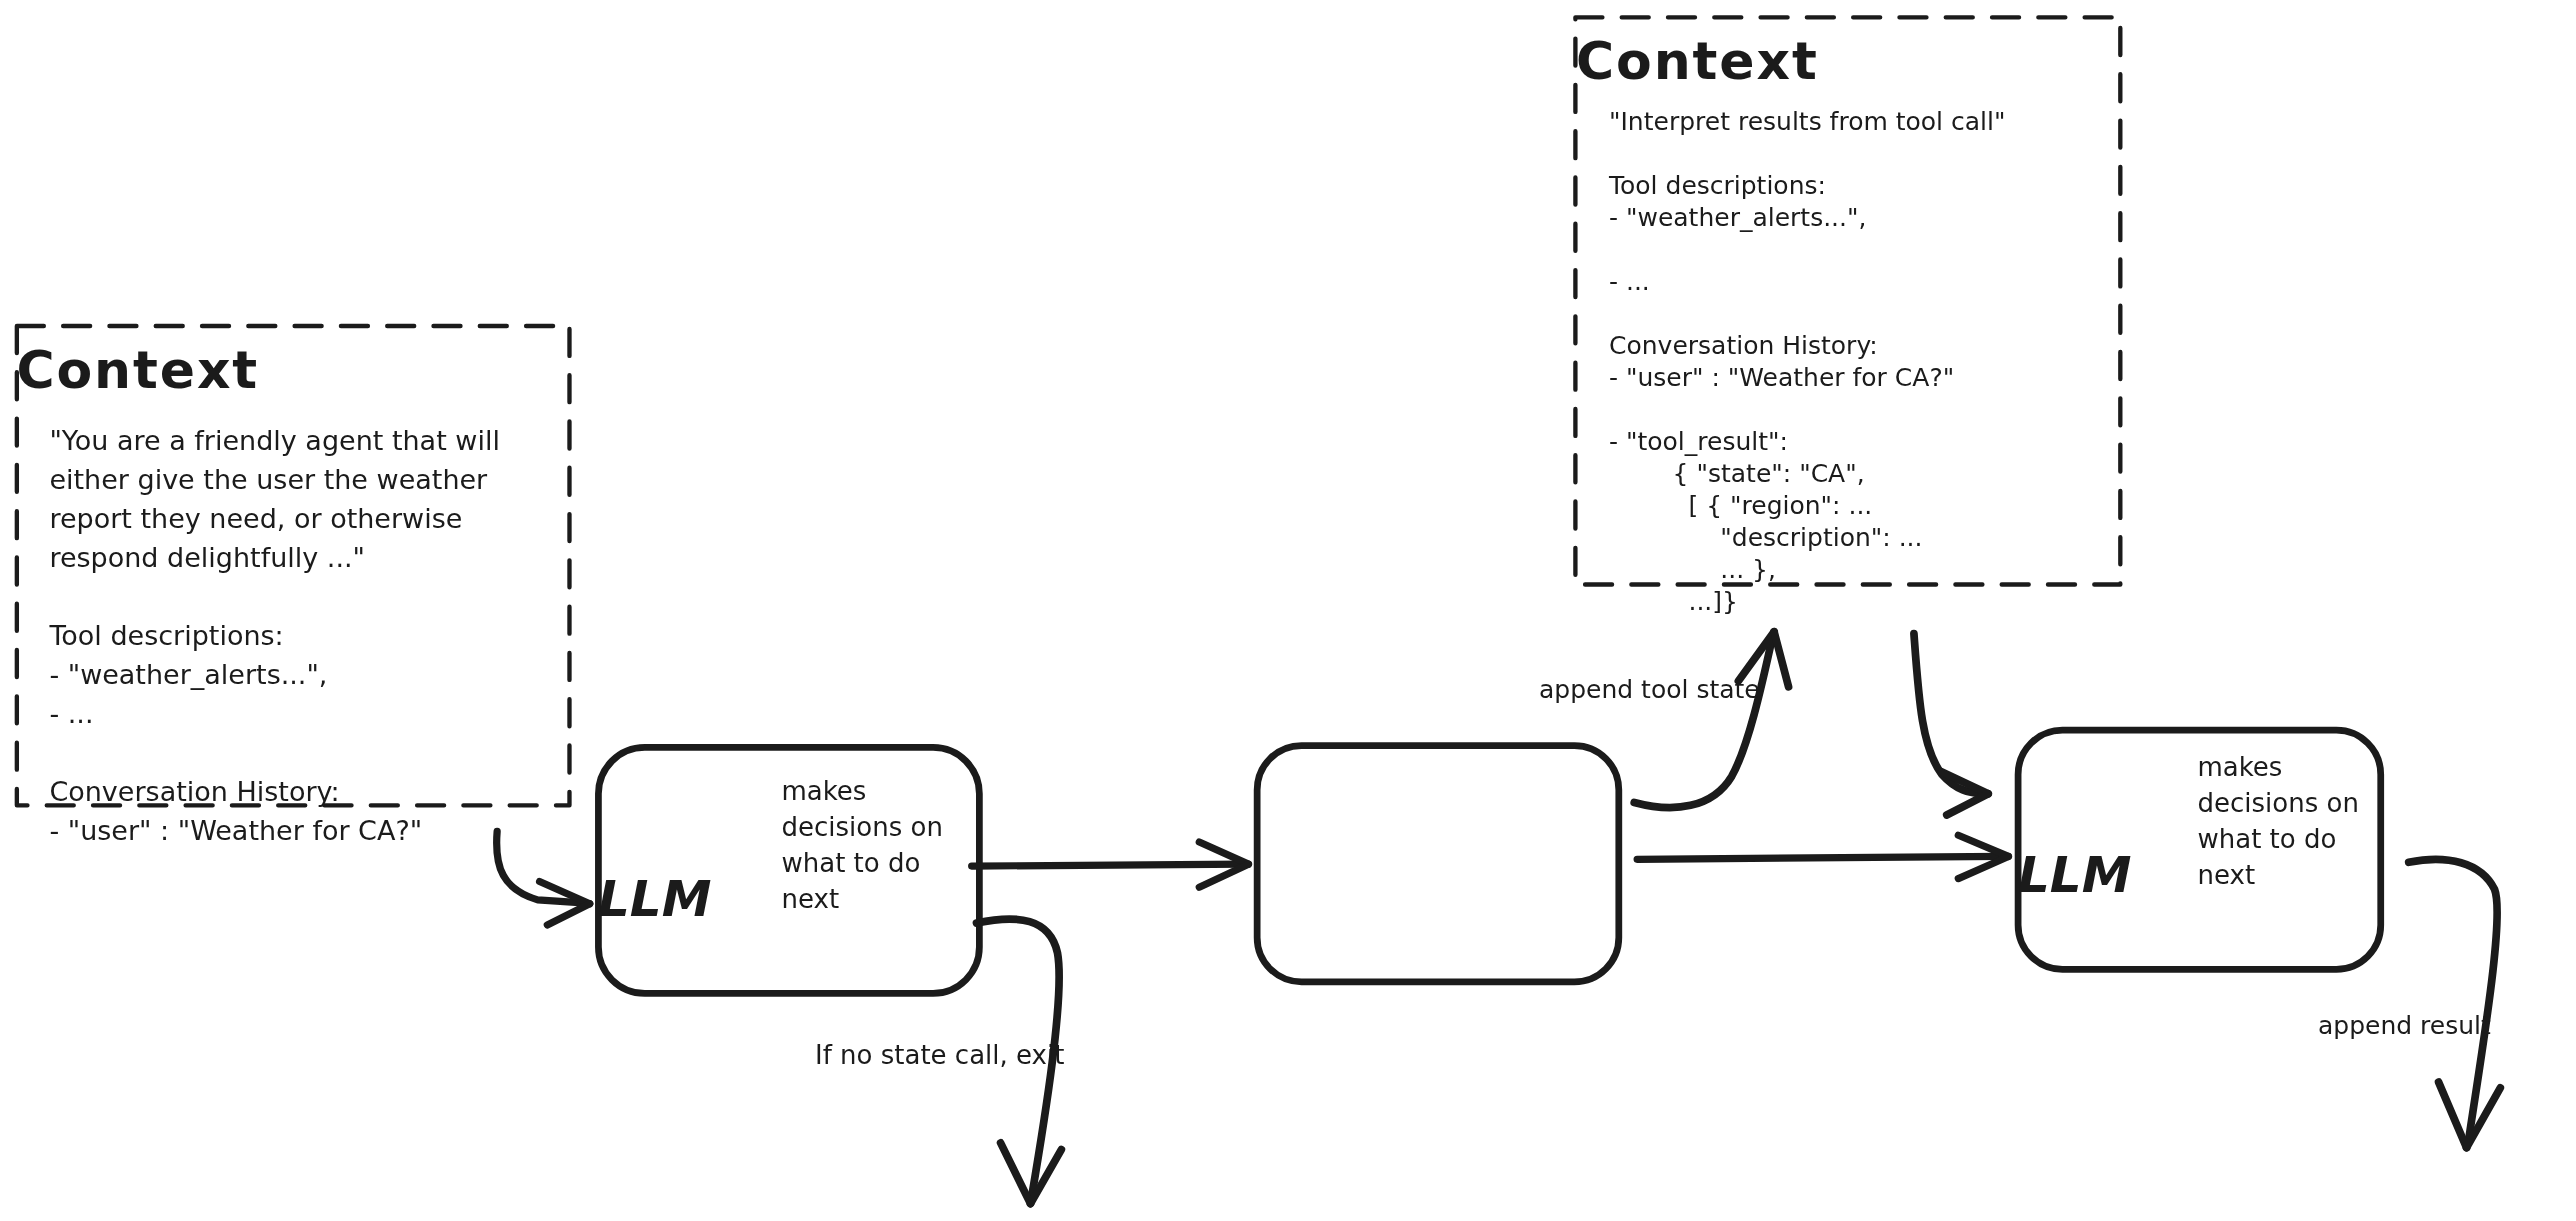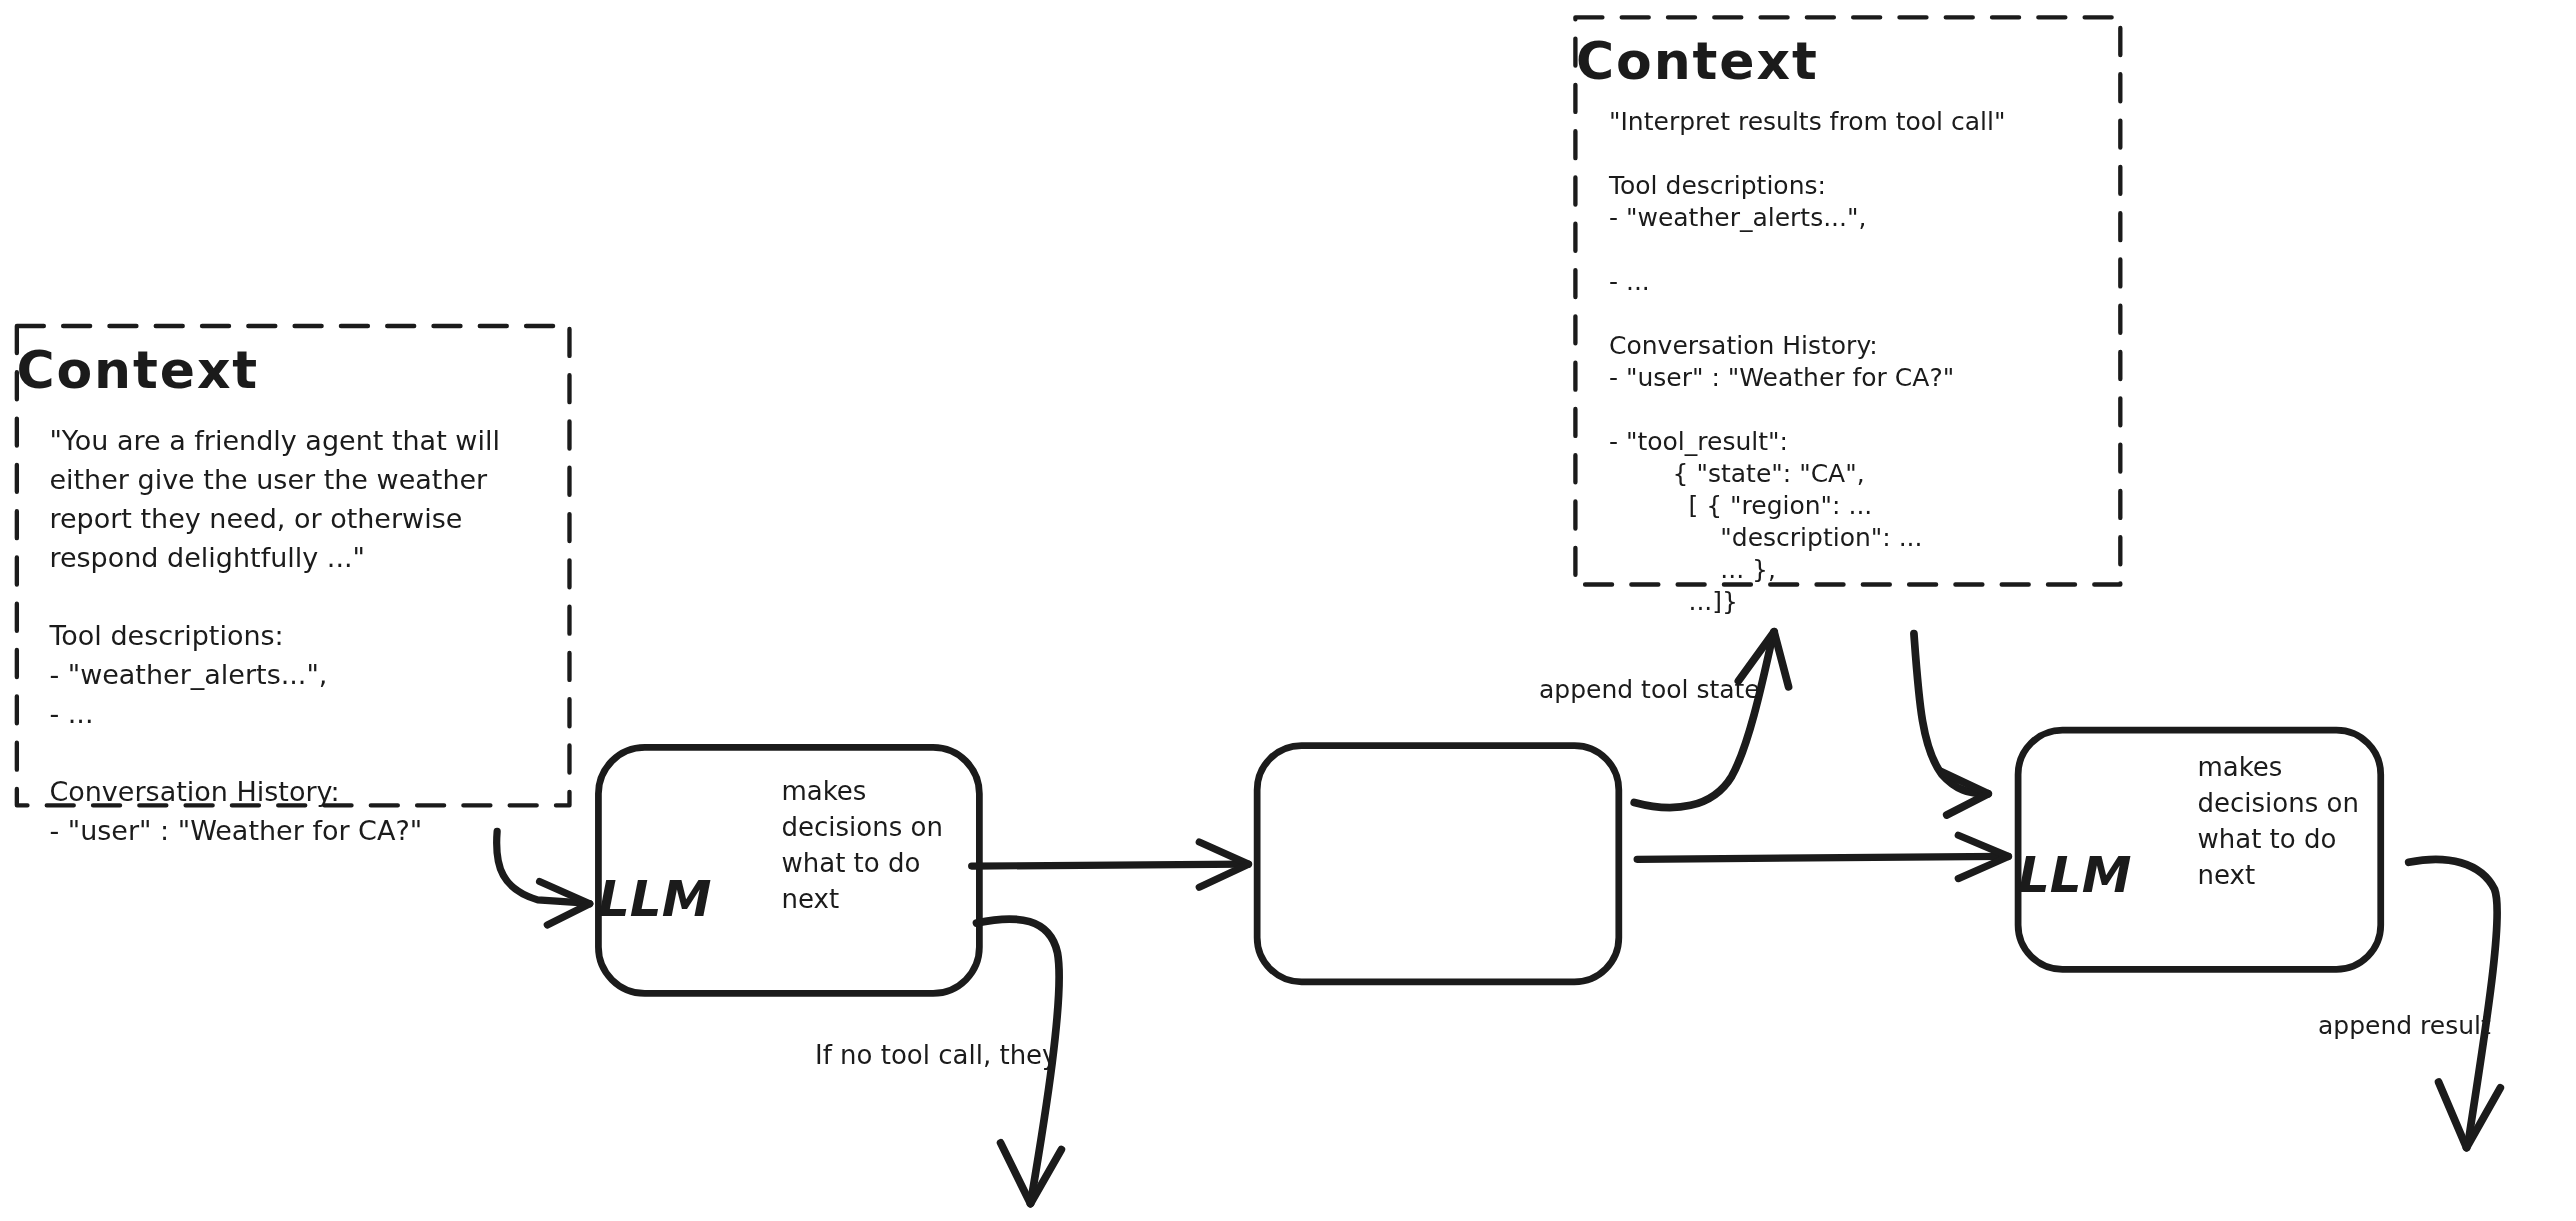--- a/index.html
+++ b/index.html
@@ -184,17 +184,17 @@
   </div>
 
 
   <div class="node" id="node-llm2">
     <div class="node-title italic">LLM</div>
     <div class="node-desc">makes decisions on
 what to do next</div>
   </div>
 
   <div class="edge-label" id="label-append">append tool state</div>
-  <div class="edge-label" id="label-exit">If no tool call, they</div>
+  <div class="edge-label" id="label-exit">If no state call, exit</div>
   <div class="edge-label" id="label-return">append result</div>
 
 </div>
 
 
 </body></html>

